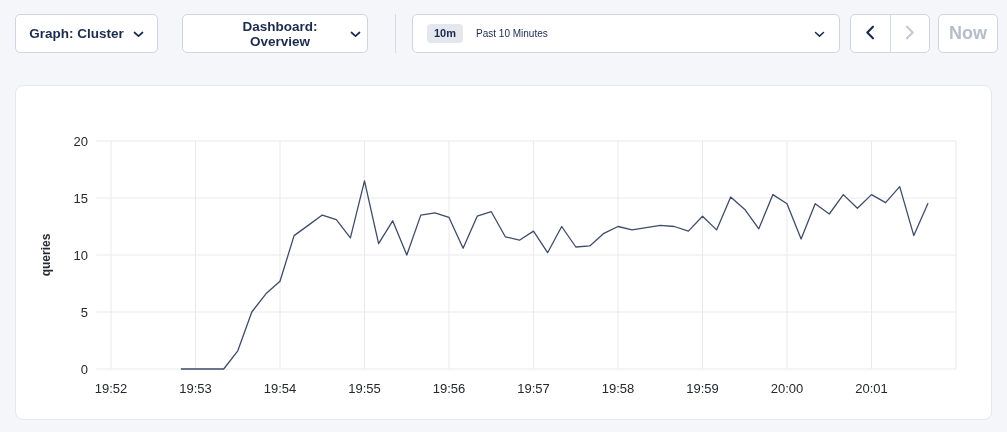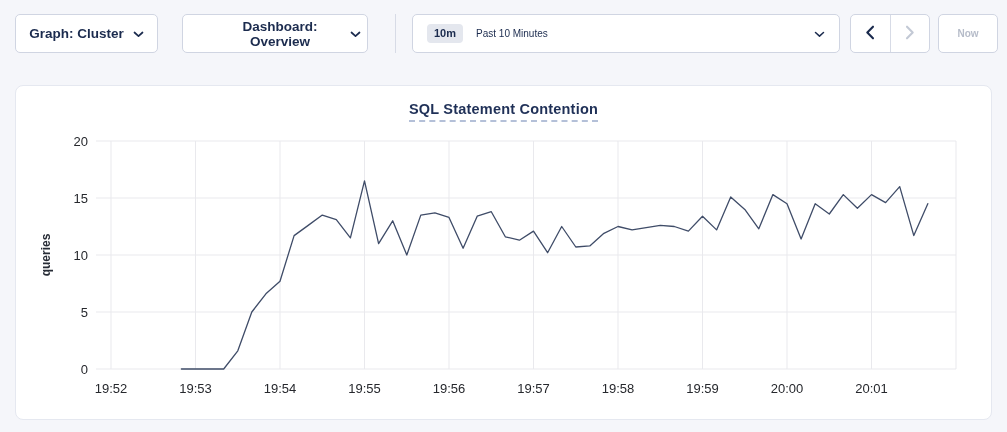--- a/index.html
+++ b/index.html
@@ -29,21 +29,21 @@
   .time-label{flex:1;text-align:left;font-size:10px;color:#1b2b4e;}
   #arrow-group{
     position:absolute;left:850px;top:14px;width:80px;height:39px;box-sizing:border-box;
     background:#ffffff;border:1px solid #d0d5e2;border-radius:5px;display:flex;overflow:hidden;
   }
   .arrow-btn{
     flex:1;display:flex;align-items:center;justify-content:center;
     background:none;border:none;padding:0;cursor:pointer;
   }
   .arrow-btn + .arrow-btn{border-left:1px solid #d7dbe6;}
-  #now-btn{left:938px;width:60px;color:#b6bcc9;font-size:10px;cursor:default;}
+  #now-btn{left:938px;width:60px;color:#b6bcc9;font-size:18px;cursor:default;}
   .card{
     position:absolute;left:15px;top:85px;width:977px;height:335px;box-sizing:border-box;
     background:#ffffff;border:1px solid #e5e8f0;border-radius:8px;
   }
   .chart-title-wrap{position:absolute;top:14px;left:0;width:100%;text-align:center;}
   .chart-title{
     display:inline-block;font-size:14.5px;font-weight:700;letter-spacing:.2px;
     color:#1f3057;border-bottom:2px dashed #b4c0d8;padding-bottom:3px;cursor:pointer;
   }
   #chart{position:absolute;left:0;top:45px;}
@@ -99,23 +99,20 @@
             <path d="M2 1.7l5.7 5.8L2 13.3" fill="none" stroke="#c3c9d5" stroke-width="2.1" stroke-linecap="round" stroke-linejoin="round"></path>
           </svg>
       </span>
     </button>
   </div>
 
   <button class="btn" id="now-btn">Now</button>
 </div>
 
 <div class="card">
-  <div class="chart-title-wrap">
-    <span class="chart-title">SQL Statement Contention</span>
-  </div>
   <svg id="chart" width="975" height="290" viewBox="0 0 975 290">
       <line x1="80" y1="238" x2="940" y2="238" stroke="#e9e9ed" stroke-width="1"></line>
       <text x="72" y="242.5" text-anchor="end" class="tick-text">0</text>
       <line x1="80" y1="181" x2="940" y2="181" stroke="#e9e9ed" stroke-width="1"></line>
       <text x="72" y="185.5" text-anchor="end" class="tick-text">5</text>
       <line x1="80" y1="124" x2="940" y2="124" stroke="#e9e9ed" stroke-width="1"></line>
       <text x="72" y="128.5" text-anchor="end" class="tick-text">10</text>
       <line x1="80" y1="67" x2="940" y2="67" stroke="#e9e9ed" stroke-width="1"></line>
       <text x="72" y="71.5" text-anchor="end" class="tick-text">15</text>
       <line x1="80" y1="10" x2="940" y2="10" stroke="#e9e9ed" stroke-width="1"></line>

